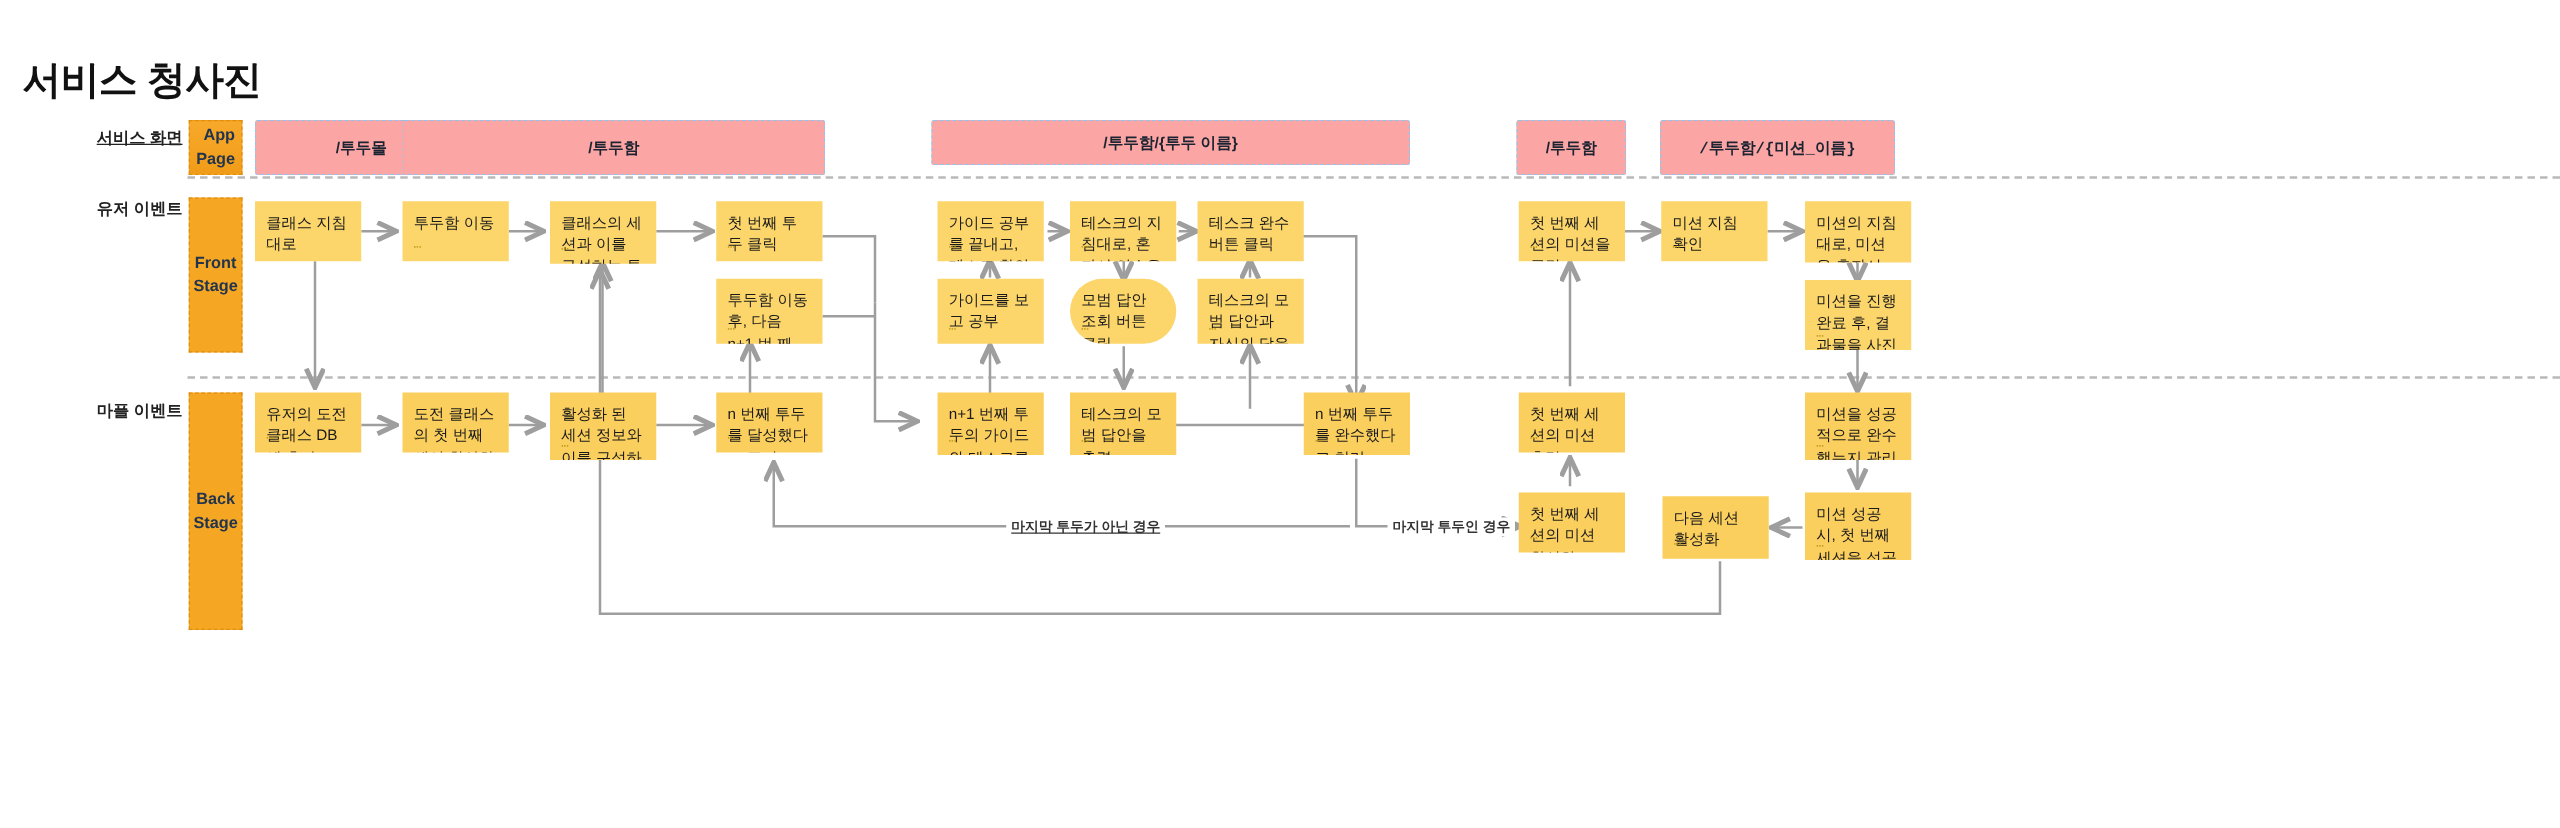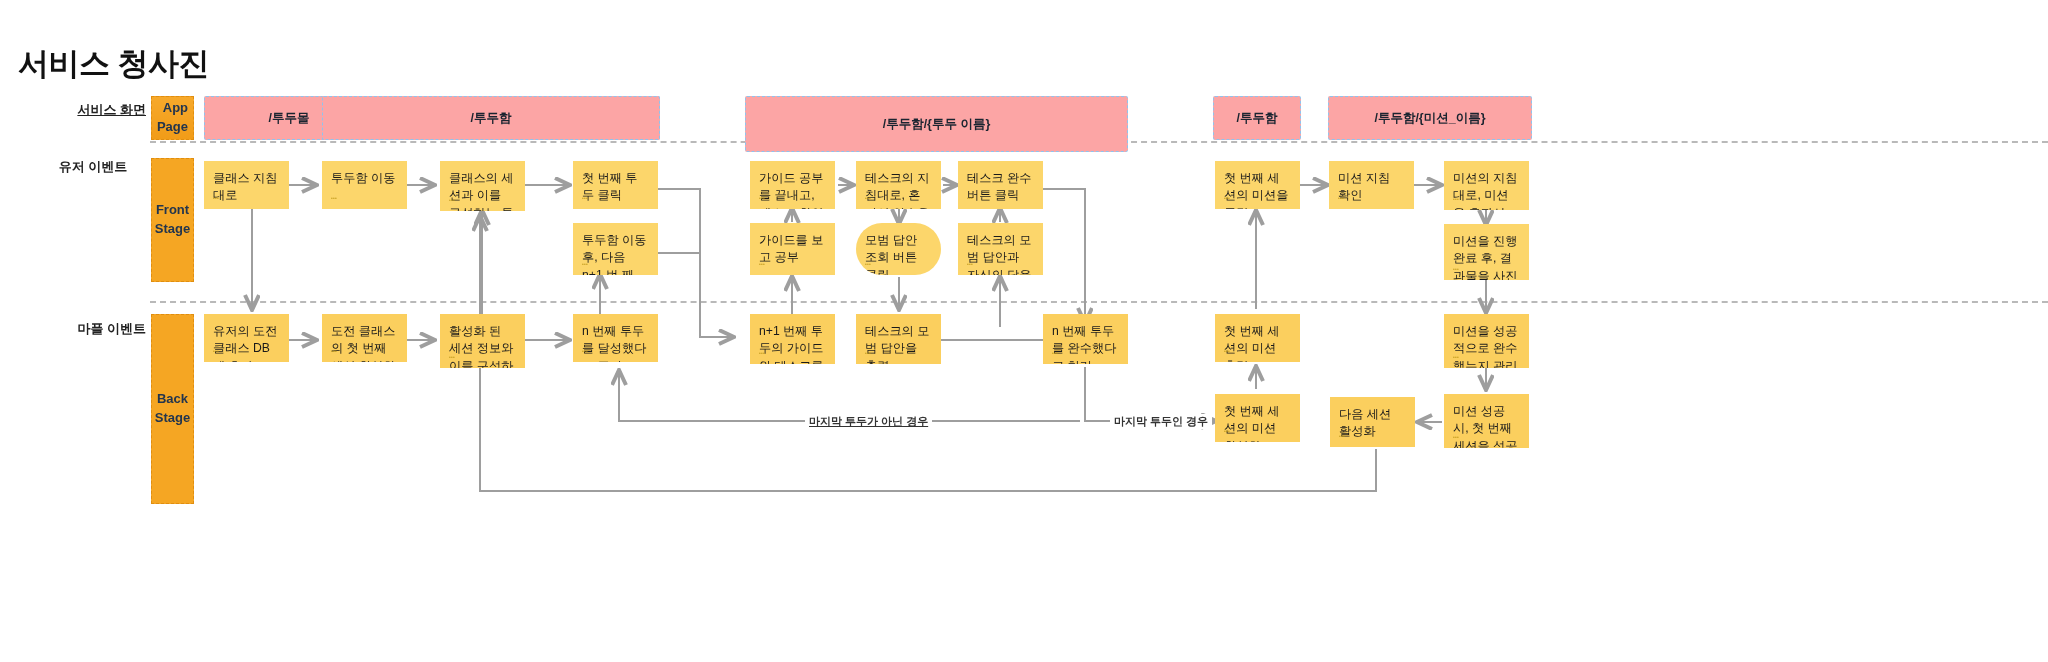--- a/index.html
+++ b/index.html
@@ -72,21 +72,21 @@
   svg.links path,svg.links line{fill:none;stroke:#9e9e9e;stroke-width:2;}
 </style>
 </head>
 <body>
 
 <div id="canvas">
 
   <div class="page-title">서비스 청사진</div>
 
   <div class="row-label" style="left:36px;top:64px;width:100px;text-decoration:underline;">서비스 화면</div>
-  <div class="row-label" style="left:30px;top:121px;width:106px;text-align:center;">유저 이벤트</div>
+  <div class="row-label" style="left:30px;top:121px;width:106px;">유저 이벤트</div>
   <div class="row-label" style="left:30px;top:283px;width:106px;">마플 이벤트</div>
 
   <div class="lane-sep" style="left:140px;top:104px;width:1898px;"></div>
   <div class="lane-sep" style="left:140px;top:264px;width:1898px;"></div>
 
   <div class="stage-block app" style="left:141px;top:59px;width:43px;height:44px;">
     <span style="white-space:pre-line;">App
 Page</span>
   </div>
   <div class="stage-block" style="left:141px;top:121px;width:43px;height:124px;">
@@ -98,27 +98,27 @@
 Stage</span>
   </div>
 
   <div class="screen-box" style="left:194px;top:59px;width:170px;height:44px;">
     <span>/투두몰</span>
   </div>
   <div class="screen-box" style="left:312px;top:59px;width:338px;height:44px;"></div>
   <div class="screen-box" style="left:312px;top:59px;width:338px;height:44px;">
     <span>/투두함</span>
   </div>
-  <div class="screen-box" style="left:735px;top:59px;width:383px;height:56px;">
+  <div class="screen-box" style="left:735px;top:59px;width:383px;height:36px;">
     <span>/투두함/{투두 이름}</span>
   </div>
   <div class="screen-box" style="left:1203px;top:59px;width:88px;height:44px;">
     <span>/투두함</span>
   </div>
-  <div class="screen-box" style="left:1318px;top:59px;width:204px;height:44px;">
+  <div class="screen-box" style="left:1318px;top:59px;width:188px;height:44px;font-family:Liberation Mono, monospace;">
     <span>/투두함/{미션_이름}</span>
   </div>
 
   <svg class="links" viewBox="0 0 2048 662">
     <defs>
       <marker id="ah" markerWidth="9" markerHeight="9" refX="7.5" refY="4" orient="auto">
         <path d="M0.5,0.5 L8,4 L0.5,7.5" stroke="#9e9e9e" stroke-width="1.6" fill="none"></path>
       </marker>
     </defs>
 

